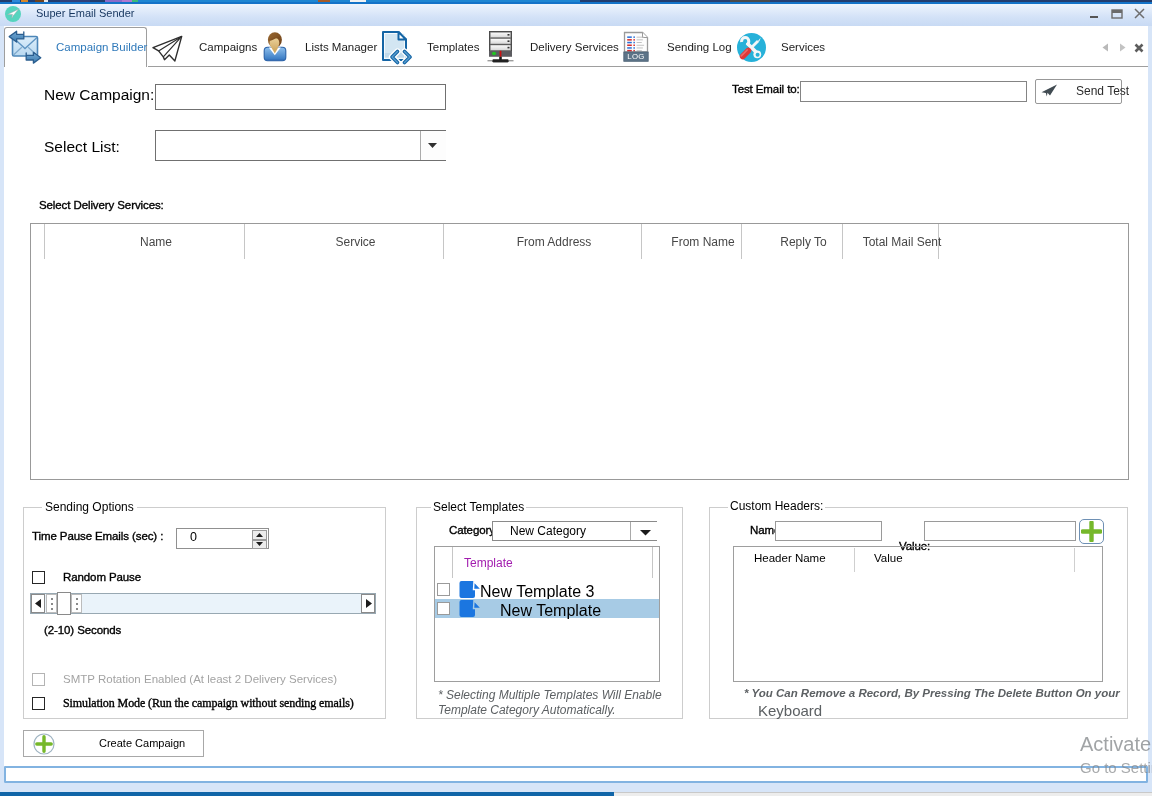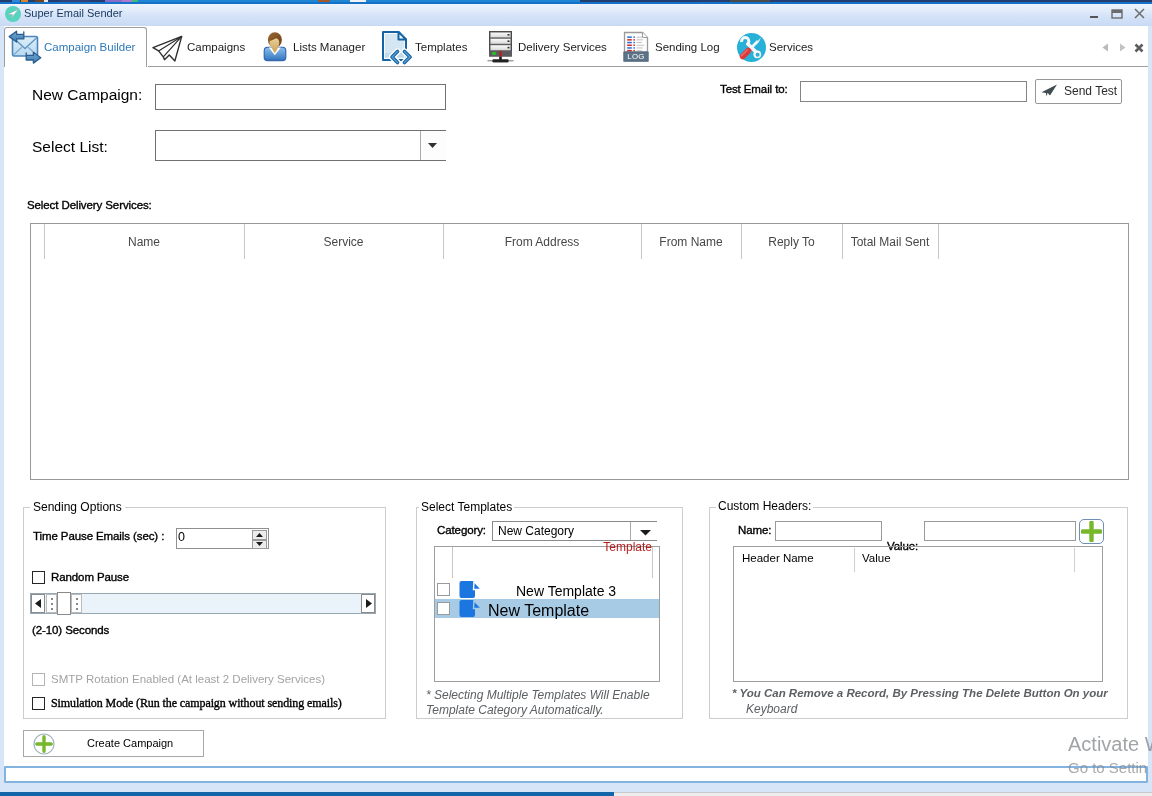--- a/index.html
+++ b/index.html
@@ -1,18 +1,18 @@
 <!DOCTYPE html>
 <html><head>
 <meta charset="utf-8">
 <style>
   html,body{margin:0;padding:0;}
   body{width:1152px;height:796px;overflow:hidden;font-family:"Liberation Sans",sans-serif;background:#fff;position:relative;}
   .abs{position:absolute;}
-  .lbl{position:absolute;white-space:nowrap;color:#000;}
+  .lbl{position:absolute;white-space:nowrap;color:#000;margin-left:12px;}
   .semib{-webkit-text-stroke:0.35px currentColor;letter-spacing:-0.1px;}
 </style>
 </head>
 <body>
 
 <div class="abs" style="left:0;top:0;width:1152px;height:2px;background:#223d6e;"></div>
 <div class="abs" style="left:12px;top:0;width:8px;height:2px;background:#2c88d8;"></div>
 <div class="abs" style="left:21px;top:0;width:7px;height:2px;background:#d8882a;"></div>
 <div class="abs" style="left:35px;top:0;width:9px;height:2px;background:#70431f;"></div>
 <div class="abs" style="left:44px;top:0;width:4px;height:2px;background:#e9e9e9;"></div>
@@ -224,21 +224,21 @@
 <div class="abs" style="left:938px;top:224px;width:1px;height:35px;background:#c6c6c6;"></div>
 <div class="lbl" style="left:44px;top:235px;width:200px;text-align:center;font-size:12px;color:#474747;">Name</div>
 <div class="lbl" style="left:244px;top:235px;width:199px;text-align:center;font-size:12px;color:#474747;">Service</div>
 <div class="lbl" style="left:443px;top:235px;width:198px;text-align:center;font-size:12px;color:#474747;">From Address</div>
 <div class="lbl" style="left:641px;top:235px;width:100px;text-align:center;font-size:12px;color:#474747;">From Name</div>
 <div class="lbl" style="left:741px;top:235px;width:101px;text-align:center;font-size:12px;color:#474747;">Reply To</div>
 <div class="lbl" style="left:842px;top:235px;width:96px;text-align:center;font-size:12px;color:#474747;">Total Mail Sent</div>
 
 <div class="abs" style="left:23px;top:507px;width:363px;height:212px;border:1px solid #cdcdcd;box-sizing:border-box;"></div>
 <div class="lbl" style="left:30px;top:500px;font-size:12px;background:#fff;padding:0 3px;">Sending Options</div>
-<div class="lbl semib" style="left:33px;top:530px;font-size:11.5px;">Time Pause Emails (sec) :</div>
+<div class="lbl semib" style="left:20px;top:530px;font-size:11.5px;">Time Pause Emails (sec) :</div>
 <div class="abs" style="left:176px;top:528px;width:93px;height:21px;border:1px solid #909090;background:#fff;box-sizing:border-box;"></div>
 <div class="lbl" style="left:178px;top:530px;font-size:12.5px;">0</div>
 <div class="abs" style="left:252px;top:530px;width:15px;height:9.5px;border:1px solid #9a9a9a;background:#ececec;box-sizing:border-box;"></div>
 <div class="abs" style="left:252px;top:540px;width:15px;height:8.5px;border:1px solid #9a9a9a;background:#ececec;box-sizing:border-box;"></div>
 <svg class="abs" style="left:256px;top:532.5px;" width="7" height="4" viewBox="0 0 7 4">
     <path d="M0,4 L7,4 L3.5,0 Z" fill="#1b1b1b"></path>
   </svg>
 <svg class="abs" style="left:256px;top:542px;" width="7" height="4" viewBox="0 0 7 4">
     <path d="M0,0 L7,0 L3.5,4 Z" fill="#1b1b1b"></path>
   </svg>
@@ -278,28 +278,28 @@
 <div class="abs" style="left:492px;top:521px;width:165px;height:20px;border:1px solid #8a8a8a;background:#fff;box-sizing:border-box;"></div>
 <div class="lbl" style="left:498px;top:524px;font-size:12px;">New Category</div>
 <div class="abs" style="left:630px;top:522px;width:26px;height:18px;border-left:1px solid #a9a9a9;background:#fff;"></div>
 <svg class="abs" style="left:640px;top:530px;" width="11" height="5.5" viewBox="0 0 11 5.5">
     <path d="M0,0 L11,0 L5.5,5.5 Z" fill="#1b1b1b"></path>
   </svg>
 
 <div class="abs" style="left:434px;top:546px;width:226px;height:136px;border:1px solid #9e9e9e;box-sizing:border-box;"></div>
 <div class="abs" style="left:452px;top:547px;width:1px;height:31px;background:#c6c6c6;"></div>
 <div class="abs" style="left:652px;top:547px;width:1px;height:31px;background:#c6c6c6;"></div>
-<div class="lbl" style="left:452px;top:540px;width:200px;text-align:right;font-size:12px;color:#b91c1c;">Template</div>
+<div class="lbl" style="left:452px;top:556px;width:200px;text-align:left;font-size:12px;color:#a21caf;">Template</div>
 
 <div class="abs" style="left:437px;top:583px;width:13px;height:13px;border:1px solid #9a9a9a;background:#fff;box-sizing:border-box;"></div>
 <svg class="abs" style="left:459px;top:580px;" width="24" height="19" viewBox="0 0 24 19">
   <rect x="0.5" y="1" width="15.5" height="17" rx="2" fill="#1b76e0"></rect>
   <path d="M15,1.5 L22.5,9.5 L14.5,9.5 Z" fill="#1b76e0" stroke="#fff" stroke-width="1.4"></path>
 </svg>
-<div class="lbl" style="left:516px;top:583px;font-size:14px;">New Template 3</div>
+<div class="lbl" style="left:468px;top:583px;font-size:16px;">New Template 3</div>
 
 <div class="abs" style="left:435px;top:599px;width:224px;height:19px;background:#a7cbe5;"></div>
 <div class="abs" style="left:437px;top:602px;width:13px;height:13px;border:1px solid #9a9a9a;background:#fff;box-sizing:border-box;"></div>
 <svg class="abs" style="left:459px;top:599px;" width="24" height="19" viewBox="0 0 24 19">
   <rect x="0.5" y="1" width="15.5" height="17" rx="2" fill="#1b76e0"></rect>
   <path d="M15,1.5 L22.5,9.5 L14.5,9.5 Z" fill="#1b76e0" stroke="#a7cbe5" stroke-width="1.4"></path>
 </svg>
 <div class="lbl" style="left:488px;top:602px;font-size:16px;">New Template</div>
 <div class="lbl" style="left:426px;top:688px;font-size:12px;font-style:italic;color:#5c6063;">* Selecting Multiple Templates Will Enable</div>
 <div class="lbl" style="left:426px;top:703px;font-size:12px;font-style:italic;color:#5c6063;">Template Category Automatically.</div>
@@ -314,21 +314,21 @@
 <svg class="abs" style="left:1081px;top:521px;" width="21" height="21" viewBox="0 0 21 21">
   <path d="M10.5,1.5 L10.5,19.5 M1.5,10.5 L19.5,10.5" stroke="#76b82a" stroke-width="4.4" stroke-linecap="round"></path>
 </svg>
 
 <div class="abs" style="left:733px;top:546px;width:370px;height:136px;border:1px solid #9e9e9e;box-sizing:border-box;"></div>
 <div class="abs" style="left:854px;top:548px;width:1px;height:24px;background:#cfcfcf;"></div>
 <div class="abs" style="left:1074px;top:548px;width:1px;height:24px;background:#cfcfcf;"></div>
 <div class="lbl" style="left:742px;top:552px;font-size:11.5px;color:#000;">Header Name</div>
 <div class="lbl" style="left:862px;top:552px;font-size:11.5px;color:#000;">Value</div>
 <div class="lbl" style="left:732px;top:687px;font-size:11.5px;font-style:italic;color:#5c6063;font-weight:bold;">* You Can Remove a Record, By Pressing The Delete Button On your</div>
-<div class="lbl" style="left:746px;top:702px;font-size:12px;font-style:italic;color:#5c6063;">Keyboard</div>
+<div class="lbl" style="left:746px;top:702px;font-size:15px;color:#5c6063;">Keyboard</div>
 
 <div class="abs" style="left:4px;top:766px;width:1144px;height:17px;border:2px solid #82b3e1;border-radius:1px;background:#fff;box-sizing:border-box;"></div>
 <div class="abs" style="left:4px;top:783px;width:1144px;height:9px;background:#d7e5f8;"></div>
 <div class="abs" style="left:0;top:792px;width:614px;height:4px;background:#1165a8;"></div>
 <div class="abs" style="left:614px;top:792px;width:538px;height:4px;background:#ededed;border-top:1px solid #c9c9c9;box-sizing:border-box;"></div>
 
 <div class="lbl" style="left:1068px;top:733px;font-size:20px;color:rgba(130,133,136,0.75);z-index:50;">Activate W</div>
 <div class="lbl" style="left:1068px;top:759px;font-size:15px;color:rgba(130,133,136,0.70);z-index:50;">Go to Settin</div>
 
 </body></html>

